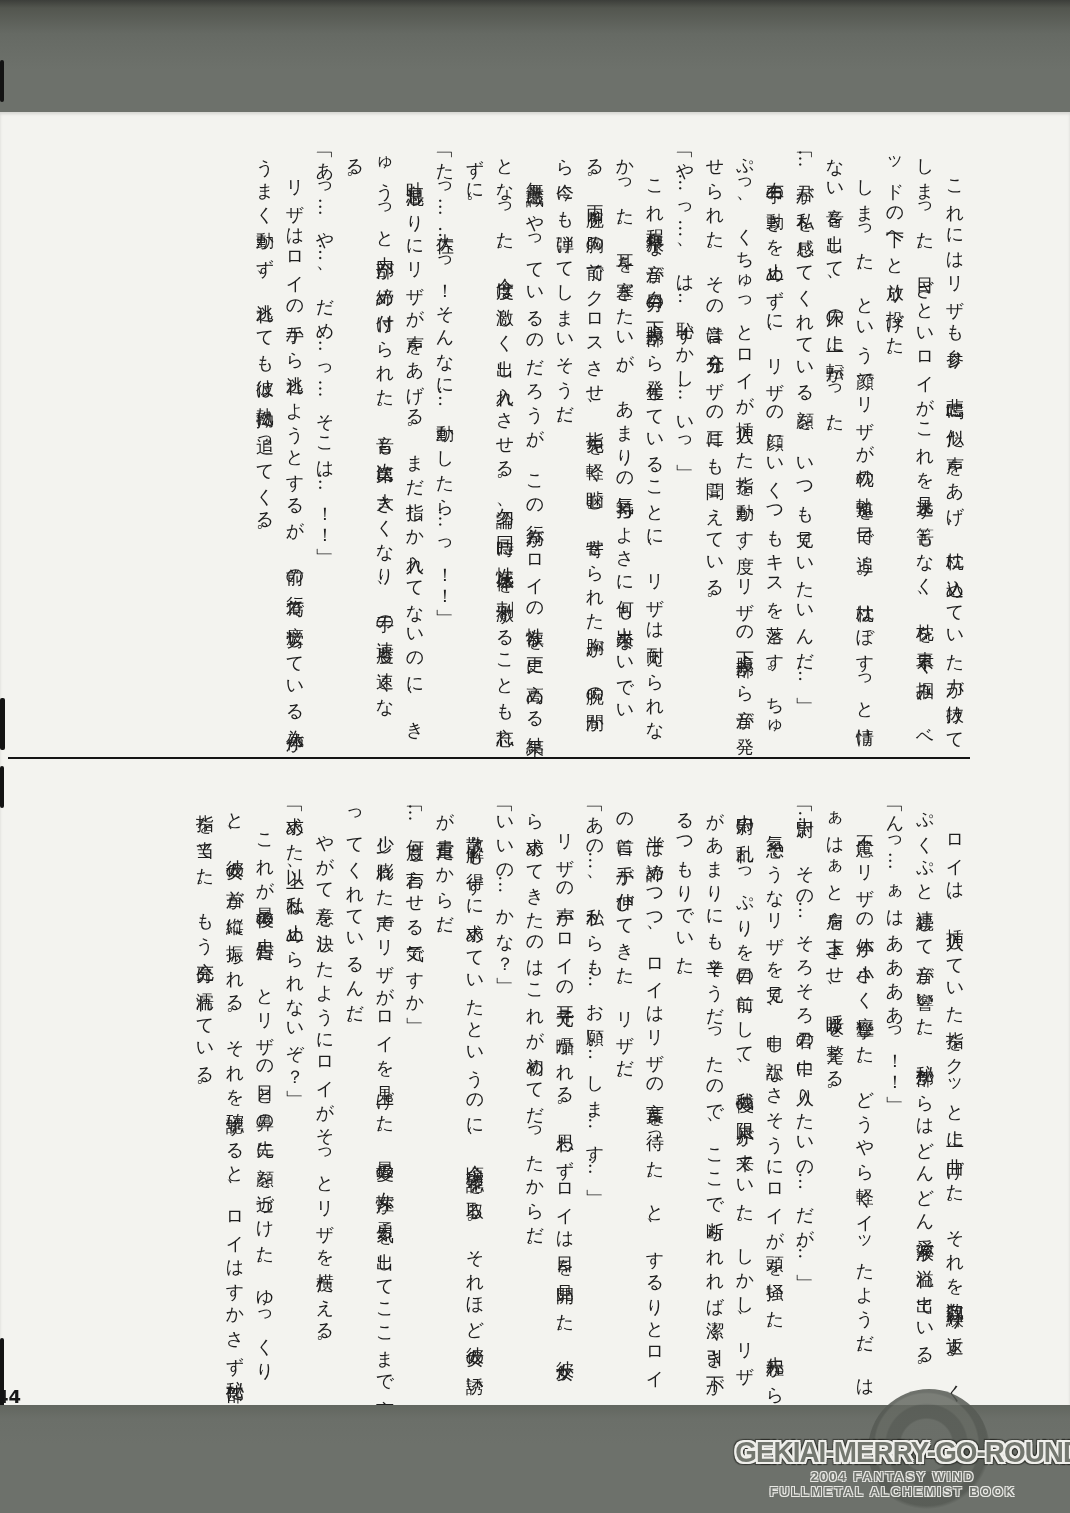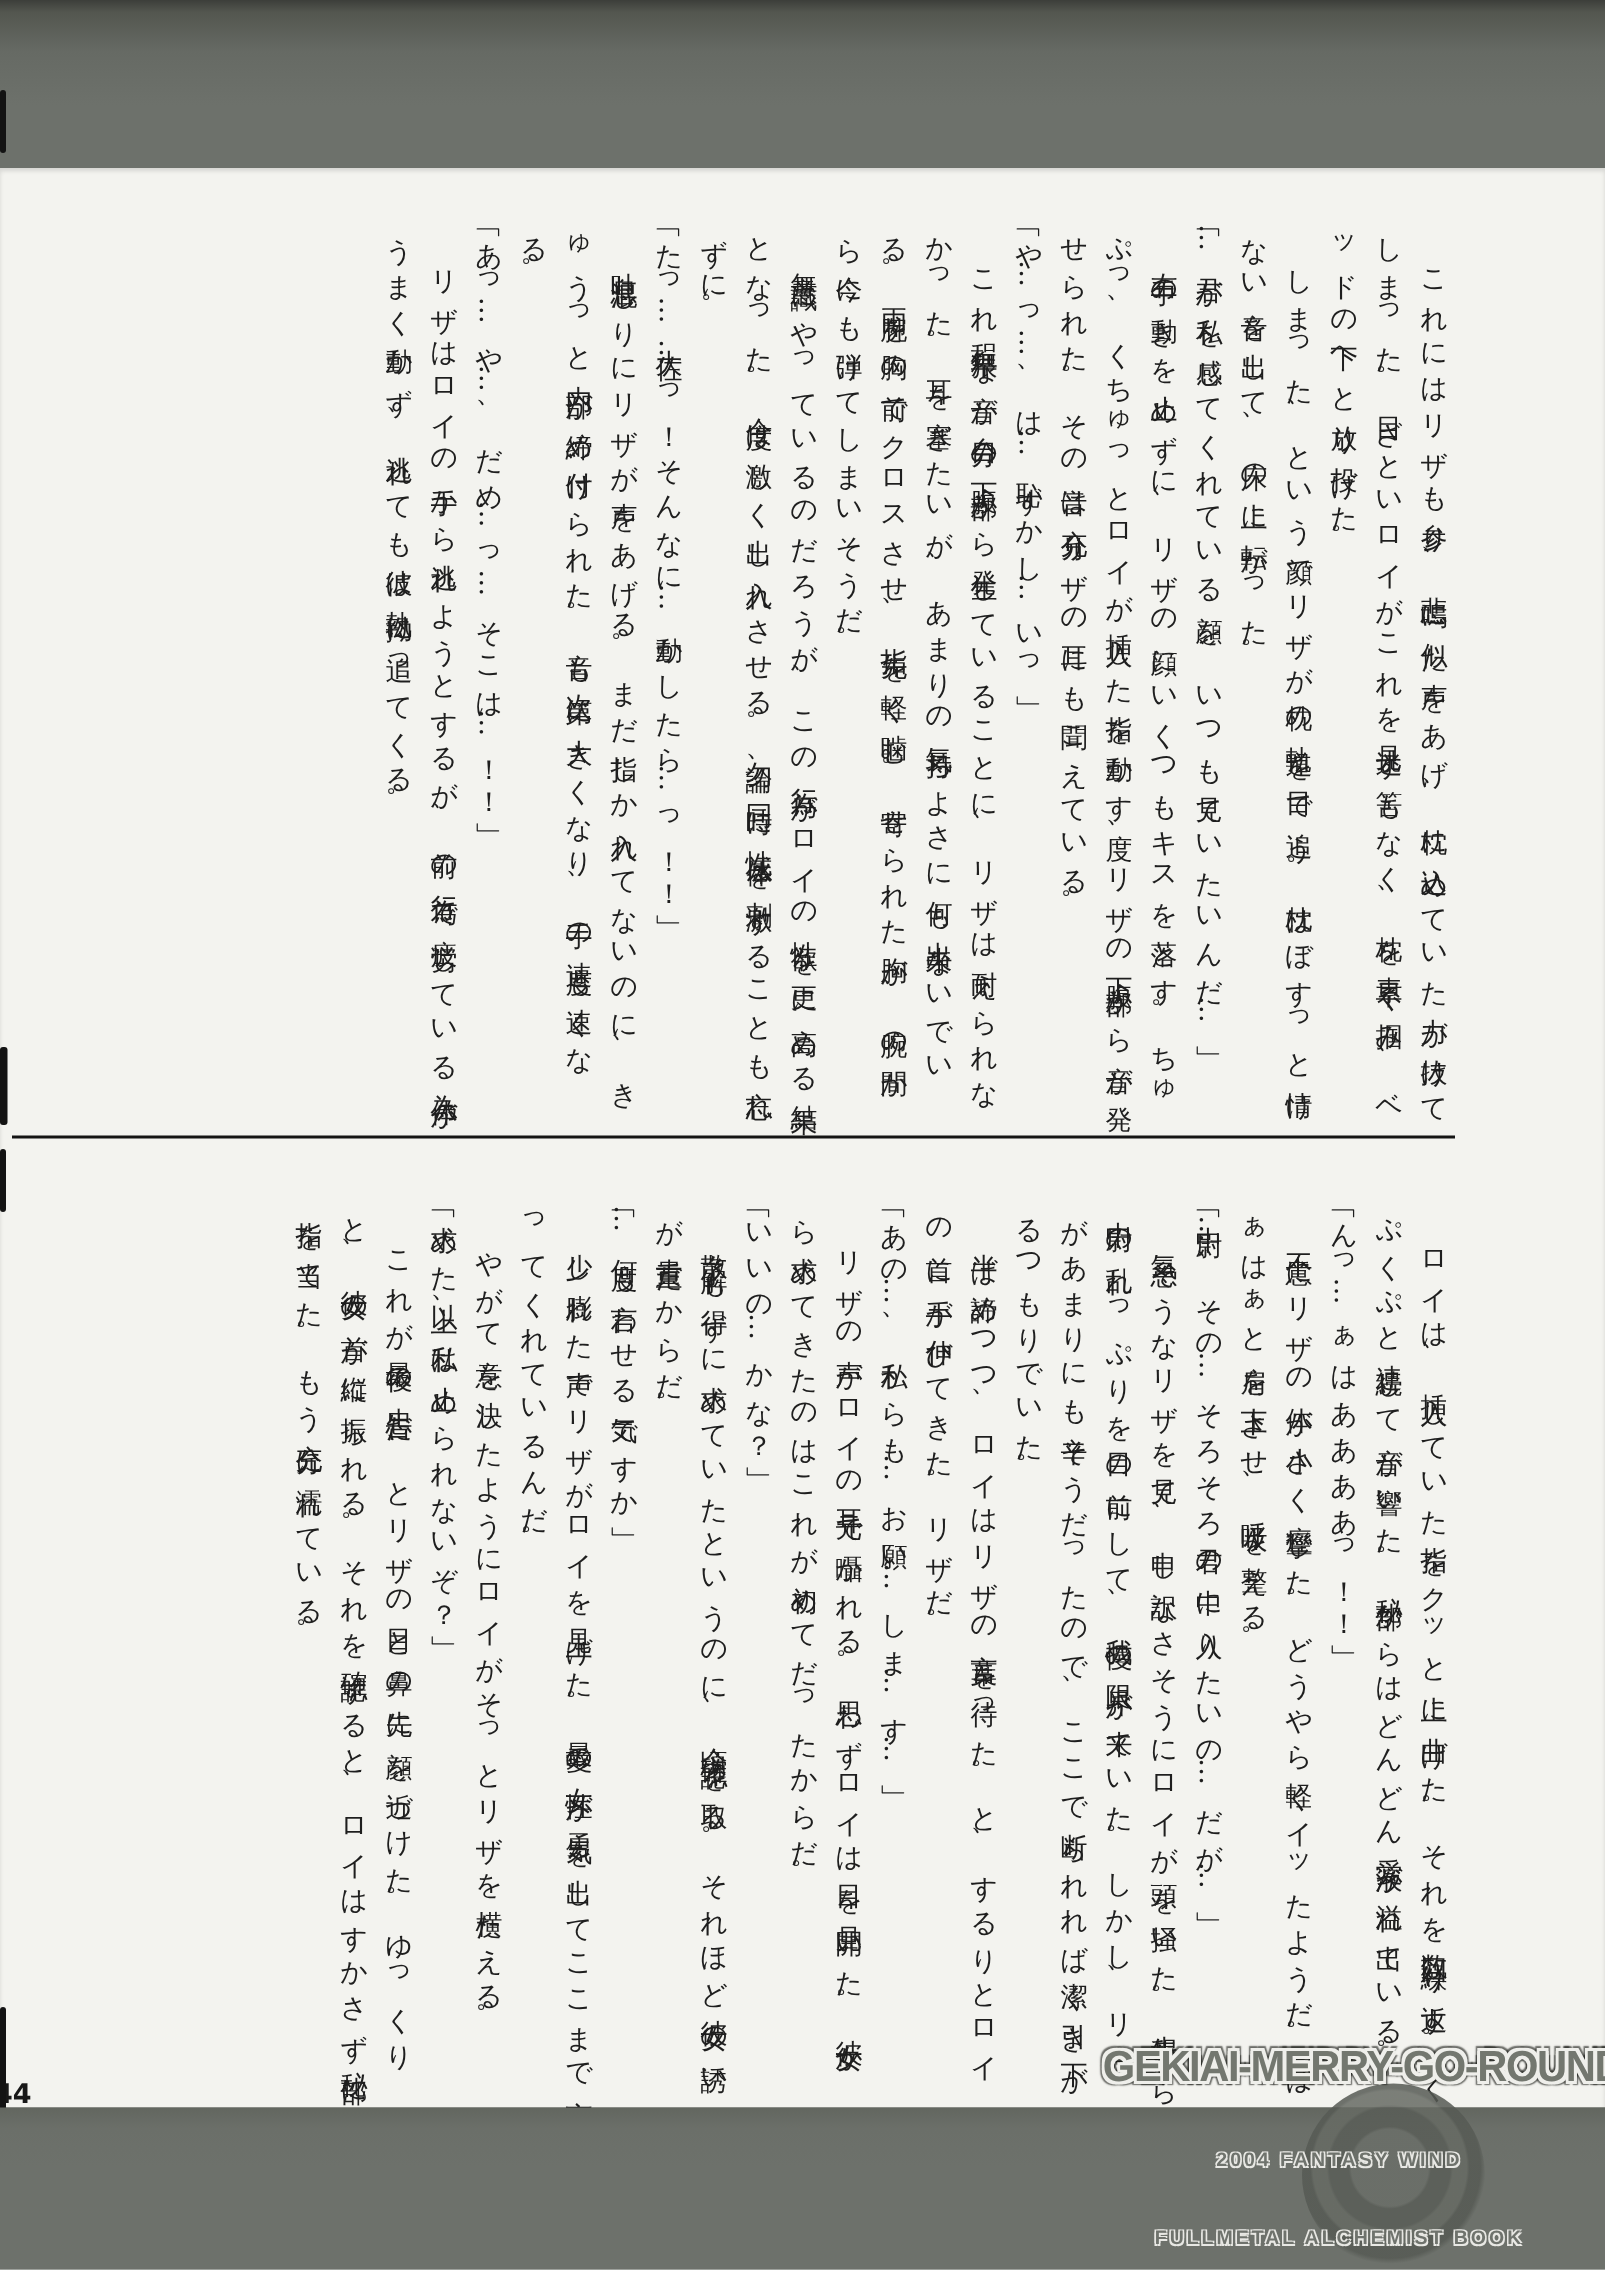--- a/index.html
+++ b/index.html
@@ -69,21 +69,20 @@
       -2px 0 0 #efefeb, 2px 0 0 #efefeb, 0 -2px 0 #efefeb, 0 2px 0 #efefeb,
       -3px -3px 1px rgba(30,32,28,.65), 3px -3px 1px rgba(30,32,28,.65),
       -3px 3px 1px rgba(30,32,28,.65), 3px 3px 1px rgba(30,32,28,.65);
   }
   .logo-sub{
     position:relative;
     font-size:13px;font-weight:700;letter-spacing:2px;
     color:#6f736d;line-height:15px;
     text-shadow:
       -1px -1px 0 #e8e8e4, 1px -1px 0 #e8e8e4, -1px 1px 0 #e8e8e4, 1px 1px 0 #e8e8e4;
-    margin-top: 37px;
   }
 </style>
 </head>
 <body>
 
 <div class="top-band"></div>
 
 <div class="sheet"></div>
 
 <div class="vtext top-story">

